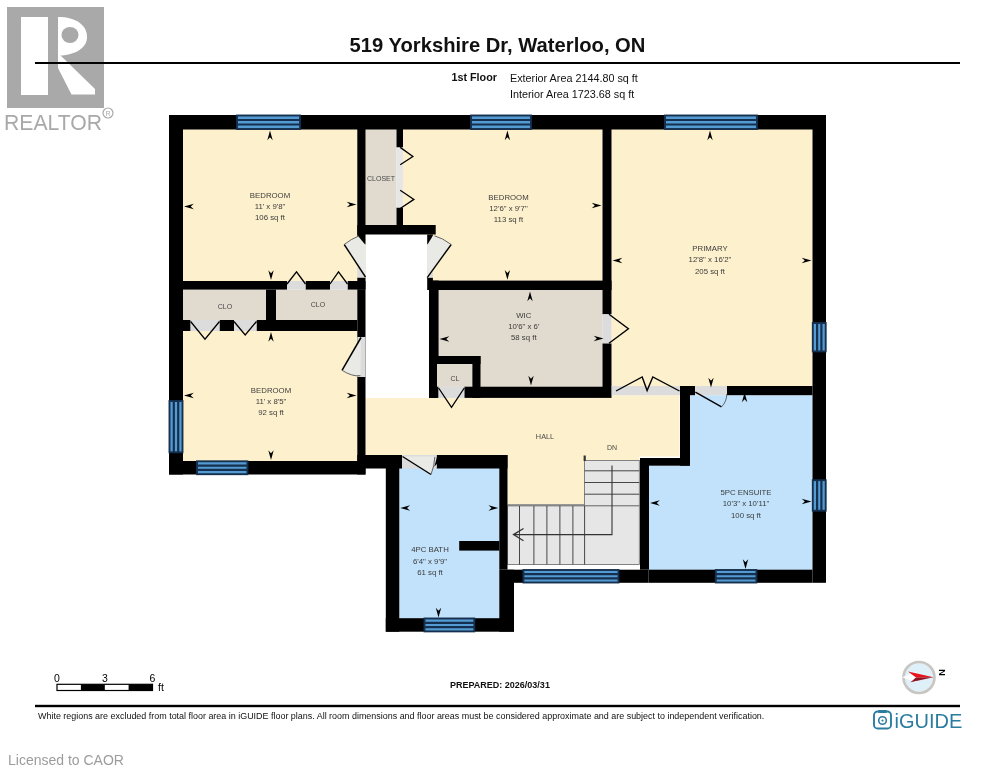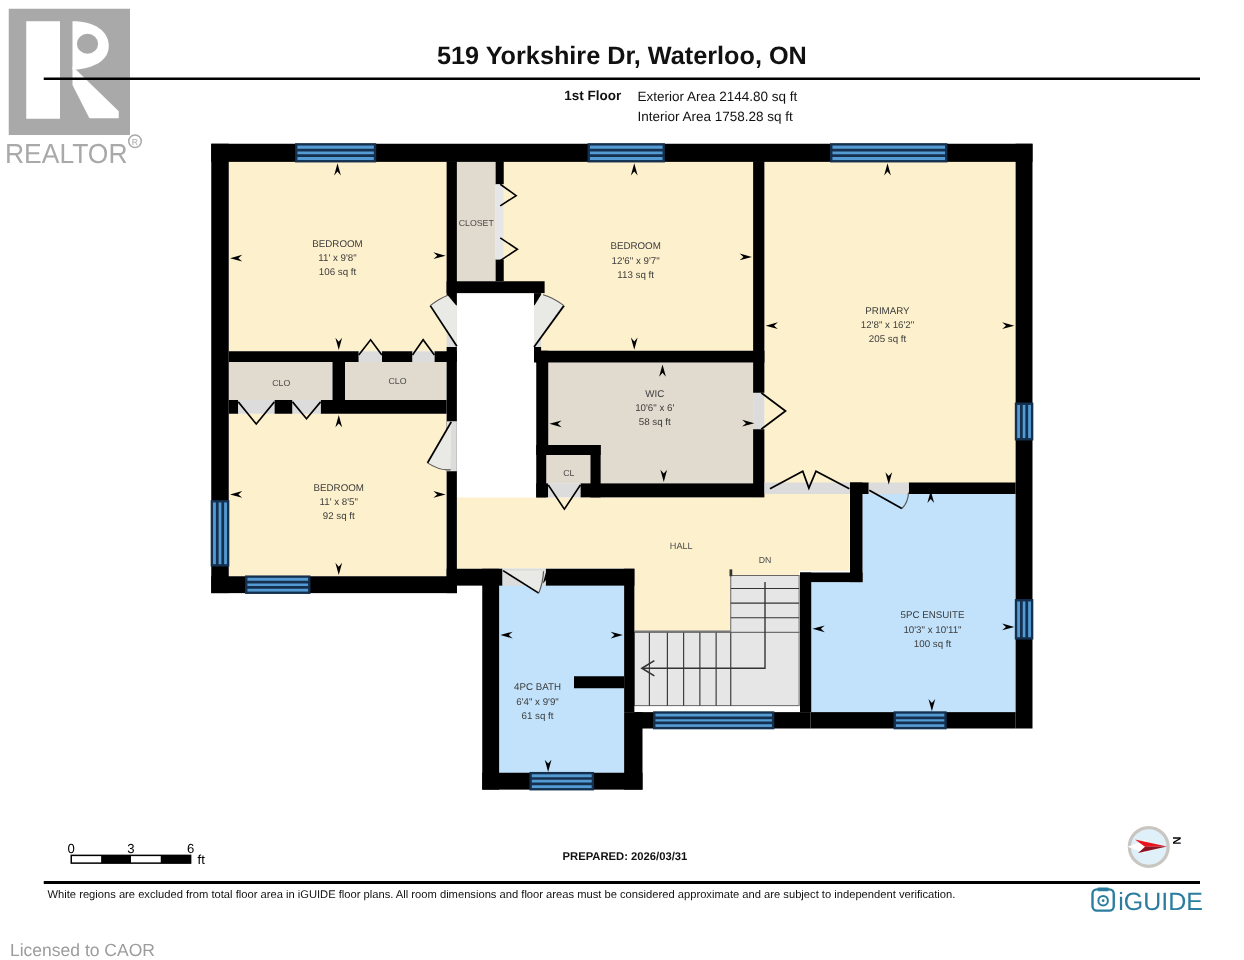--- a/index.html
+++ b/index.html
@@ -6,21 +6,21 @@
 .abs{position:absolute;}
 </style></head>
 <body>
 
 <div class="abs" style="left:0;top:34px;width:995px;text-align:center;font-size:20.2px;font-weight:bold;color:#111;">519 Yorkshire Dr, Waterloo, ON</div>
 
 <div class="abs" style="left:0px;top:71px;width:497px;text-align:right;font-size:10.8px;font-weight:bold;color:#111;">1st Floor</div>
 
 <div class="abs" style="left:510px;top:72px;font-size:10.8px;color:#111;">Exterior Area 2144.80 sq ft</div>
 
-<div class="abs" style="left:510px;top:87.5px;font-size:10.8px;color:#111;">Interior Area 1758.28 sq ft</div>
+<div class="abs" style="left:510px;top:87.5px;font-size:10.8px;color:#111;">Interior Area 1723.68 sq ft</div>
 
 <svg class="abs" style="left:0;top:0;" width="140" height="140" viewBox="0 0 140 140">
 
 <rect x="7" y="7" width="97" height="101" fill="#a9a9a9"></rect>
 
 <rect x="21" y="17" width="27" height="78" fill="#fff"></rect>
 
 <path d="M58,17 C76,17 87,25 87,37 C87,48 76,54 62,55.5 L58,55.5 Z" fill="#fff"></path>
 
 <ellipse cx="70" cy="35" rx="8.5" ry="8" fill="#a9a9a9"></ellipse>

